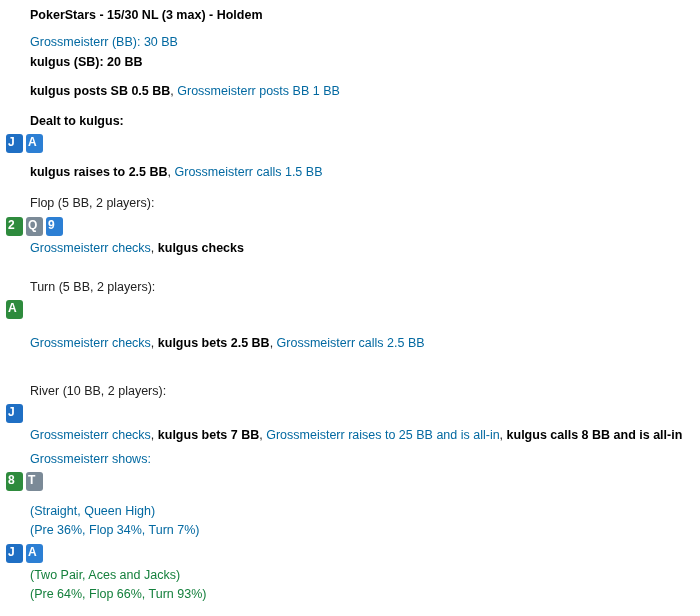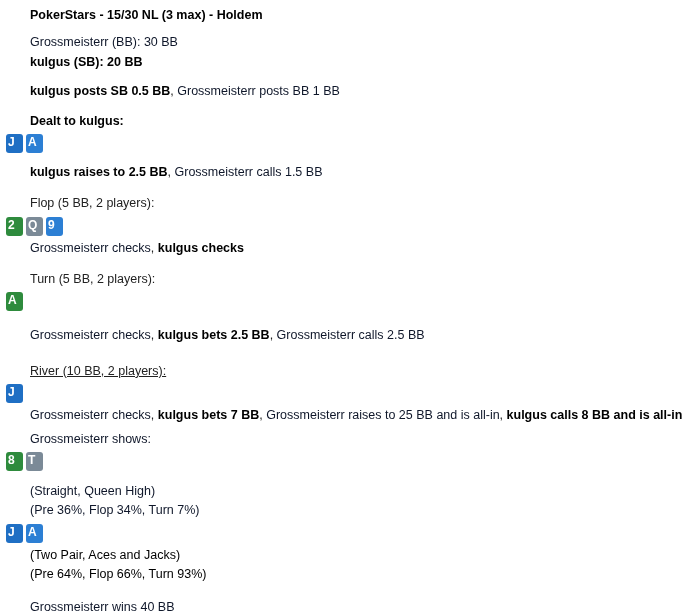--- a/index.html
+++ b/index.html
@@ -21,23 +21,23 @@
   }
   .line {
     line-height: 1.55;
     white-space: nowrap;
     padding-left: 24px;
   }
   .line.gap {
     margin-top: 4px;
   }
   .bold { font-weight: bold; color: #000000; }
-  .green { color: #0f172a; }
+  .green { color: #0369a1; }
   .plain { color: #222222; }
-  .blue-text { color: #000000; }
+  .blue-text { color: #15803d; }
 
   .cards {
     display: flex;
     gap: 3px;
     margin: 3px 0 2px 0;
   }
   .card {
     width: 17px;
     height: 19px;
     border-radius: 3px;
@@ -84,29 +84,29 @@
   <div class="line gap plain" style="margin-top:12px;">Flop (5 BB, 2 players):</div>
   <div class="cards">
     <span class="card c">2</span>
     <span class="card gray">Q</span>
     <span class="card d">9</span>
   </div>
   <div class="line" style="margin-top:3px;">
     <span class="green">Grossmeisterr checks</span><span class="plain">, </span><span class="bold">kulgus checks</span>
   </div>
 
-  <div class="line gap plain" style="margin-top:12px;">Turn (5 BB, 2 players):</div>
+  <div class="line gap plain" style="margin-top:20px;">Turn (5 BB, 2 players):</div>
   <div class="cards">
     <span class="card c">A</span>
   </div>
   <div class="line" style="margin-top:15px;">
     <span class="green">Grossmeisterr checks</span><span class="plain">, </span><span class="bold">kulgus bets 2.5 BB</span><span class="plain">, </span><span class="green">Grossmeisterr calls 2.5 BB</span>
   </div>
 
-  <div class="line gap plain" style="margin-top:16px;text-decoration:underline;">River (10 BB, 2 players):</div>
+  <div class="line gap plain" style="margin-top:28px;">River (10 BB, 2 players):</div>
   <div class="cards">
     <span class="card s">J</span>
   </div>
   <div class="line" style="margin-top:3px;">
     <span class="green">Grossmeisterr checks</span><span class="plain">, </span><span class="bold">kulgus bets 7 BB</span><span class="plain">, </span><span class="green">Grossmeisterr raises to 25 BB and is all-in</span><span class="plain">, </span><span class="bold">kulgus calls 8 BB and is all-in</span>
   </div>
 
   <div class="line gap green" style="">Grossmeisterr shows:</div>
   <div class="cards">
     <span class="card c">8</span>

